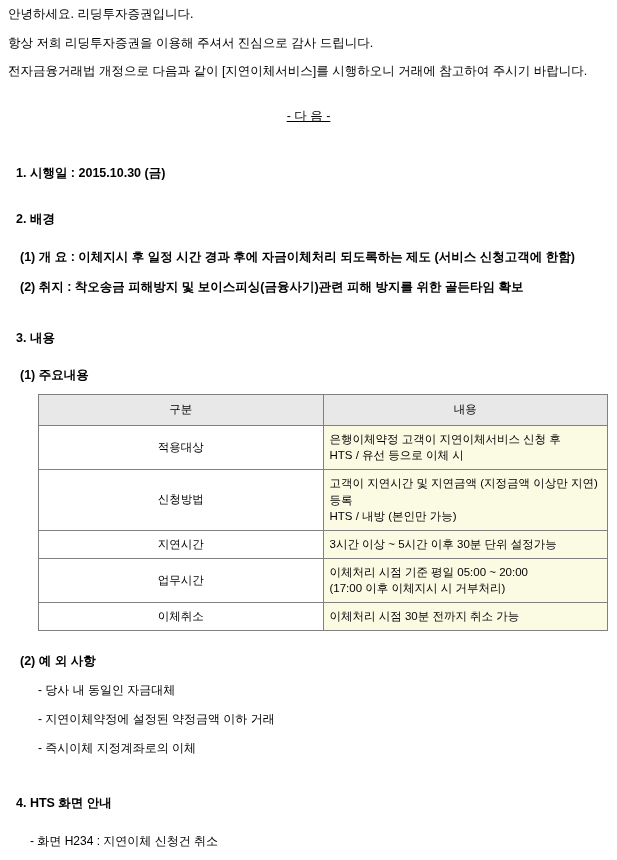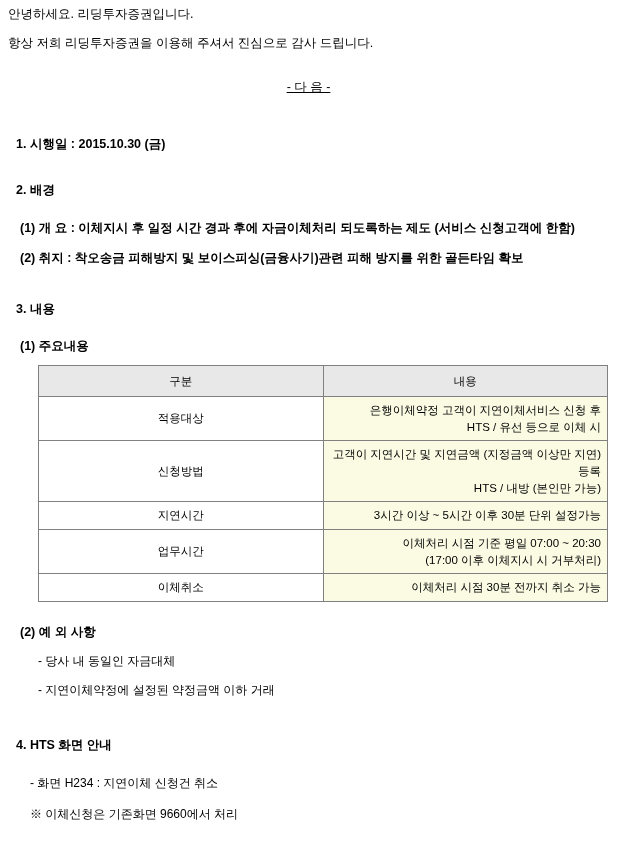--- a/index.html
+++ b/index.html
@@ -91,21 +91,21 @@
     color: #000;
   }
   table.maintable td.label {
     background: #ffffff;
     text-align: center;
     width: 102px;
     white-space: nowrap;
   }
   table.maintable td.val {
     background: #fbfbe4;
-    text-align: right;
+    text-align: left;
     line-height: 1.45;
     margin-top: 24px;
   }
   table.maintable td.val .l2 { display: block; }
 
   .sub-exc {
     font-weight: bold;
     font-size: 12.5px;
     margin: 0;
     padding-left: 12px;
@@ -139,20 +139,21 @@
   }
 </style>
 </head>
 <body>
 
 <div class="page">
 
   <div class="greeting">
     <p class="line-g1">안녕하세요. 리딩투자증권입니다.</p>
     <p class="line-g2">항상 저희 리딩투자증권을 이용해 주셔서 진심으로 감사 드립니다.</p>
+    <p class="line-g3">전자금융거래법 개정으로 다음과 같이 [지연이체서비스]를 시행하오니 거래에 참고하여 주시기 바랍니다.</p>
   </div>
 
   <div class="divider-word">-  다      음  -</div>
 
   <div class="sec sec1">
     <p class="sec-title">1. 시행일 : 2015.10.30 (금)</p>
   </div>
 
   <div class="sec sec2">
     <p class="sec-title">2. 배경</p>
@@ -189,37 +190,38 @@
       </tr>
       <tr>
         <td class="label">지연시간</td>
         <td class="val">
           <span class="l1">3시간 이상 ~ 5시간 이후 30분 단위 설정가능</span>
         </td>
       </tr>
       <tr>
         <td class="label">업무시간</td>
         <td class="val">
-          <span class="l1">이체처리 시점 기준 평일 07:00 ~ 20:30</span>
+          <span class="l1">이체처리 시점 기준 평일 05:00 ~ 20:00</span>
           <span class="l2">(17:00 이후 이체지시 시 거부처리)</span>
         </td>
       </tr>
       <tr>
         <td class="label">이체취소</td>
         <td class="val">
           <span class="l1">이체처리 시점 30분 전까지 취소 가능</span>
         </td>
       </tr>
     </tbody>
   </table>
 
   <div class="sec">
     <p class="sub-exc">(2) 예 외 사항</p>
     <p class="bullet">- 당사 내 동일인 자금대체</p>
     <p class="bullet">- 지연이체약정에 설정된 약정금액 이하 거래</p>
+    <p class="bullet">- 즉시이체 지정계좌로의 이체</p>
   </div>
 
   <div class="sec sec4">
     <p class="sec-title">4. HTS 화면 안내</p>
     <p class="bullet4">- 화면 H234 : 지연이체 신청건 취소</p>
     <p class="note">※ 이체신청은 기존화면 9660에서  처리</p>
   </div>
 
   <p class="footer">기타 문의사항은 고객센터 1544-7004로  연락주시기 바랍니다.  감사합니다</p>
 

